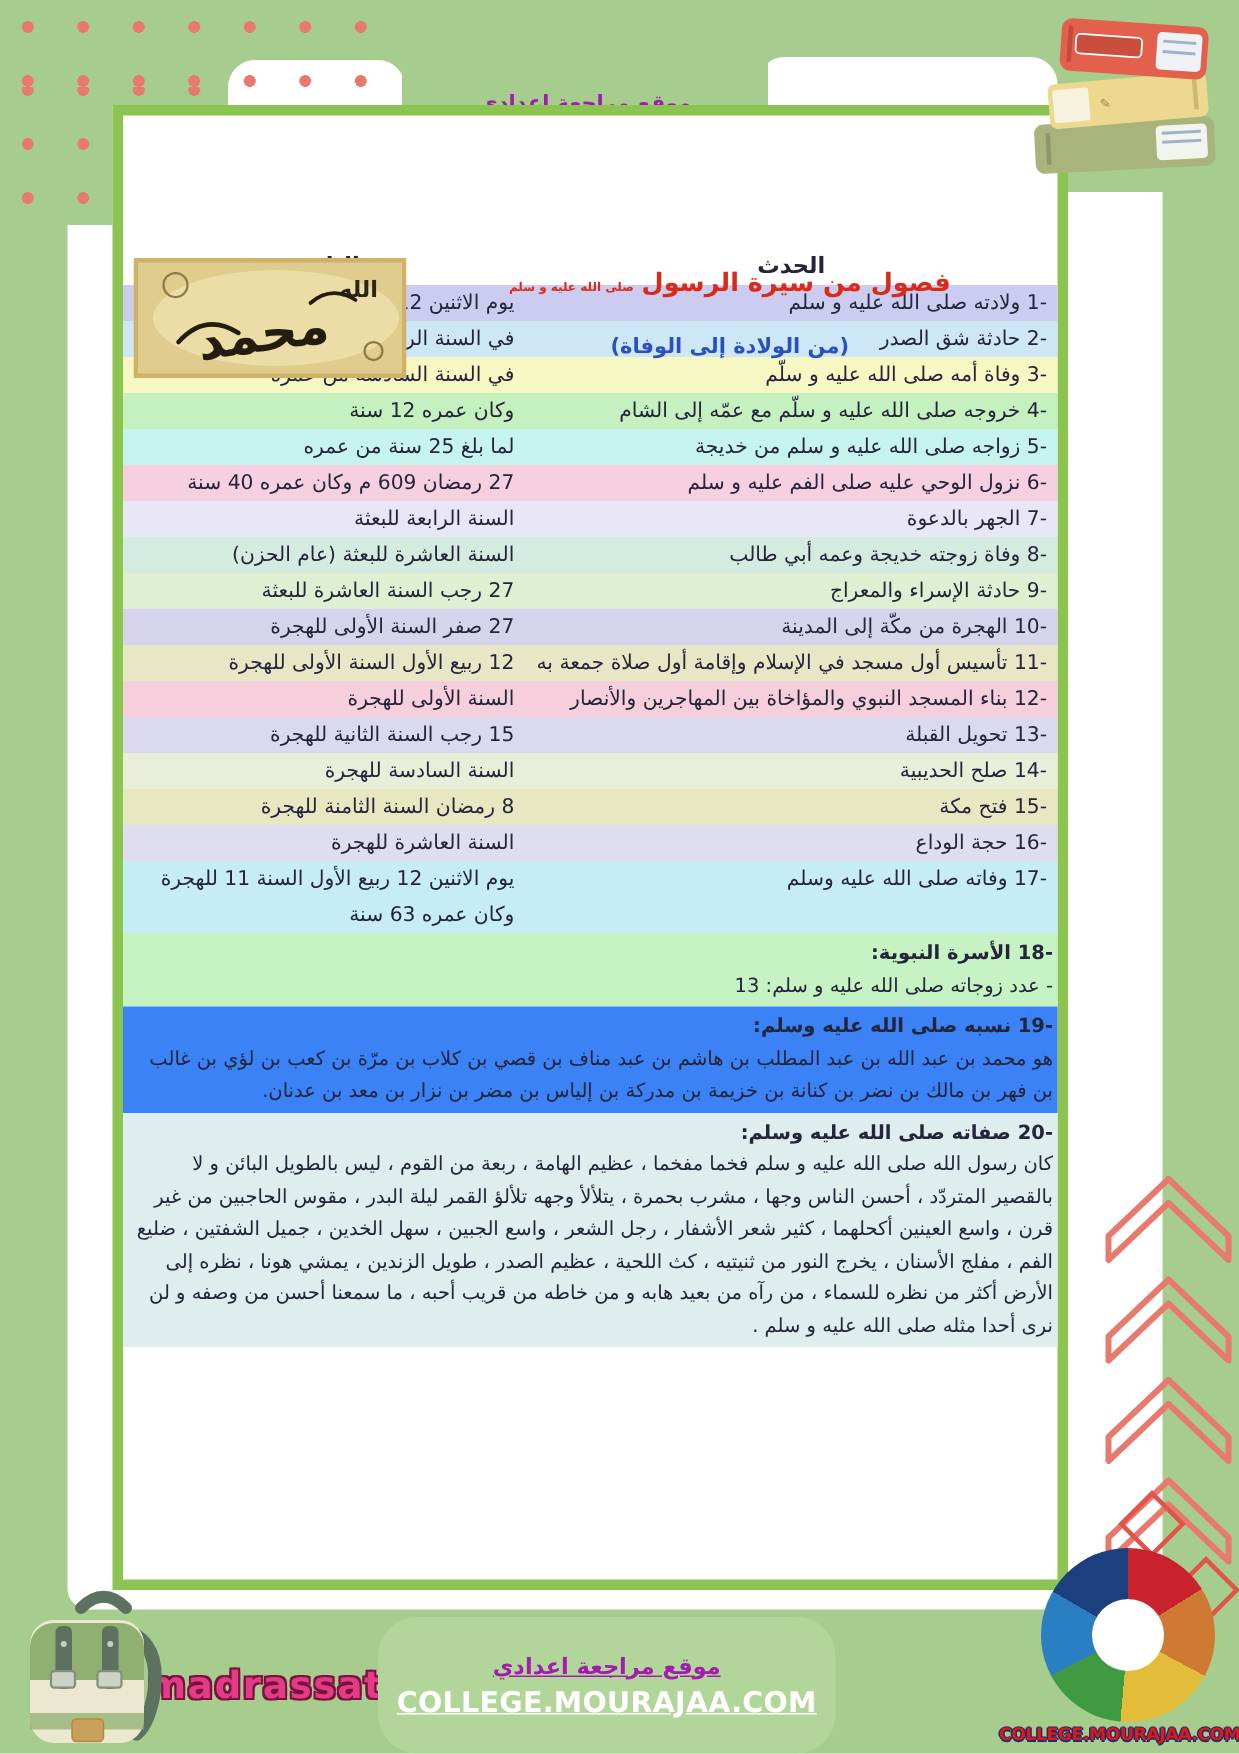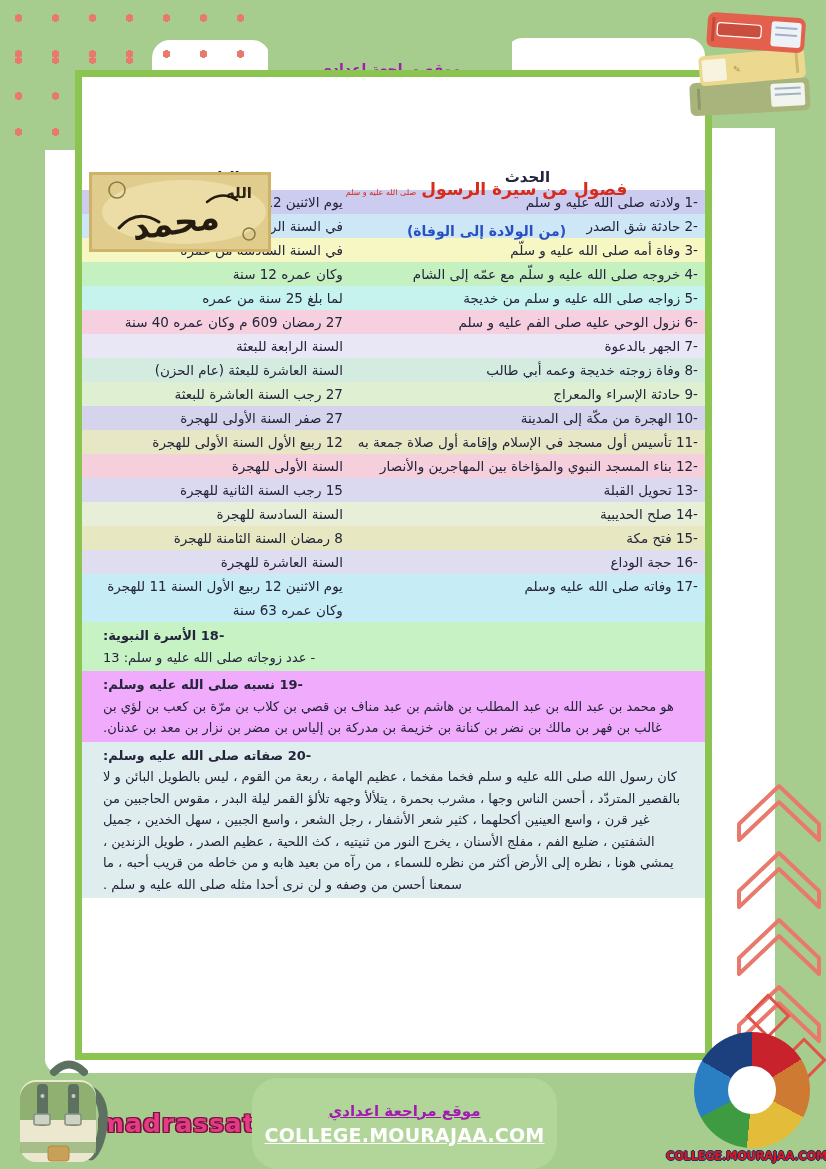--- a/index.html
+++ b/index.html
@@ -32,34 +32,34 @@
   .footer-pill .site-dom{font-size:19px;}
 
   
   .content-box{left:75px;top:70px;width:637px;height:990px;background:#fff;
     border:7px solid #8cc452;box-sizing:border-box;z-index:2;}
   .content-inner{position:relative;width:100%;height:100%;}
 
   .calli{position:absolute;left:7px;top:7px;width:182px;height:80px;}
   .doc-title{position:absolute;top:14px;left:192px;right:6px;text-align:center;direction:rtl;color:#d92b1a;}
   .dt-big{font-size:17px;font-weight:bold;}
-  .dt-small{font-size:8px;font-weight:normal;}
+  .dt-small{font-size:8px;font-weight:bold;}
   .doc-sub{position:absolute;top:58px;left:192px;right:6px;text-align:center;direction:rtl;
     color:#2a50c0;font-weight:bold;font-size:14px;}
 
   .doc-flow{margin-top:88px;direction:rtl;color:#24243a;}
   .t-head{display:flex;direction:rtl;font-weight:bold;font-size:15px;height:25px;line-height:25px;}
   .th-ev{width:57%;text-align:center;}
   .th-dt{width:43%;text-align:center;}
   .t-row{display:flex;direction:rtl;font-size:13.5px;line-height:24px;}
   .cell{padding:0 7px;box-sizing:border-box;}
   .ev{width:57%;text-align:right;}
   .dt{width:43%;text-align:right;}
   .rnum{direction:ltr;unicode-bidi:embed;display:inline-block;}
-  .section{font-size:13px;line-height:21.5px;padding:3px 21px;direction:rtl;text-align:left;}
+  .section{font-size:13px;line-height:21.5px;padding:3px 3px;direction:rtl;text-align:right;}
   .sec-head{font-weight:bold;}
   .section p{margin:0;}
 
   .watermark{position:absolute;left:16px;bottom:3px;direction:ltr;font-weight:bold;font-size:25px;
     letter-spacing:1px;color:#e23c85;z-index:4;
     text-shadow:1.4px 1.4px 0 #7a1040,-1.4px -1.4px 0 #7a1040,1.4px -1.4px 0 #7a1040,-1.4px 1.4px 0 #7a1040;}
 
   
   .books{left:685px;top:8px;width:135px;height:114px;z-index:3;}
   .chevrons{left:733px;top:778px;width:92px;height:268px;z-index:1;}
@@ -209,21 +209,21 @@
           <div class="t-row" style="background: rgb(198, 236, 246);">
             <div class="cell ev"><span class="rnum">17-</span><span> وفاته صلى الله عليه وسلم</span></div>
             <div class="cell dt">يوم الاثنين 12 ربيع الأول السنة 11 للهجرة وكان عمره 63 سنة</div>
           </div>
         </div>
       <div>
           <div class="section" style="background: rgb(199, 242, 196);">
             <div class="sec-head"><span class="rnum">18-</span><span> الأسرة النبوية:</span></div>
             <p>- عدد زوجاته صلى الله عليه و سلم: 13</p>
           </div>
-          <div class="section" style="background: #f0abfc;">
+          <div class="section" style="background: #3b82f6;">
             <div class="sec-head"><span class="rnum">19-</span><span> نسبه صلى الله عليه وسلم:</span></div>
             <p>هو محمد بن عبد الله بن عبد المطلب بن هاشم بن عبد مناف بن قصي بن كلاب بن مرّة بن كعب بن لؤي بن غالب بن فهر بن مالك بن نضر بن كنانة بن خزيمة بن مدركة بن إلياس بن مضر بن نزار بن معد بن عدنان.</p>
           </div>
           <div class="section" style="background: rgb(223, 237, 238);">
             <div class="sec-head"><span class="rnum">20-</span><span> صفاته صلى الله عليه وسلم:</span></div>
             <p>كان رسول الله صلى الله عليه و سلم فخما مفخما ، عظيم الهامة ، ربعة من القوم ، ليس بالطويل البائن و لا بالقصير المتردّد ، أحسن الناس وجها ، مشرب بحمرة ، يتلألأ وجهه تلألؤ القمر ليلة البدر ، مقوس الحاجبين من غير قرن ، واسع العينين أكحلهما ، كثير شعر الأشفار ، رجل الشعر ، واسع الجبين ، سهل الخدين ، جميل الشفتين ، ضليع الفم ، مفلج الأسنان ، يخرج النور من ثنيتيه ، كث اللحية ، عظيم الصدر ، طويل الزندين ، يمشي هونا ، نظره إلى الأرض أكثر من نظره للسماء ، من رآه من بعيد هابه و من خاطه من قريب أحبه ، ما سمعنا أحسن من وصفه و لن نرى أحدا مثله صلى الله عليه و سلم .</p>
           </div>
         </div>
     </div>
 

